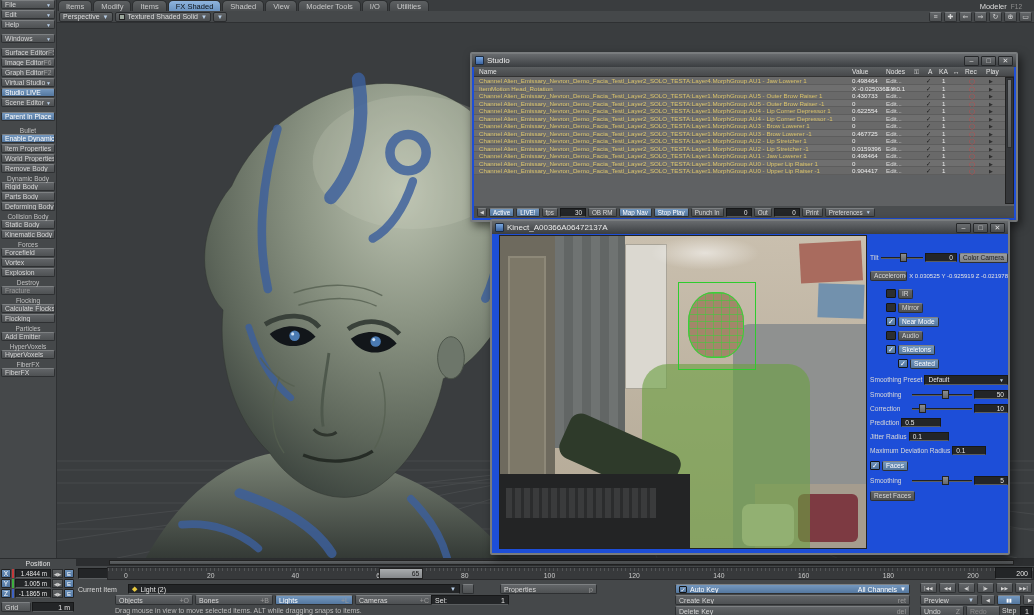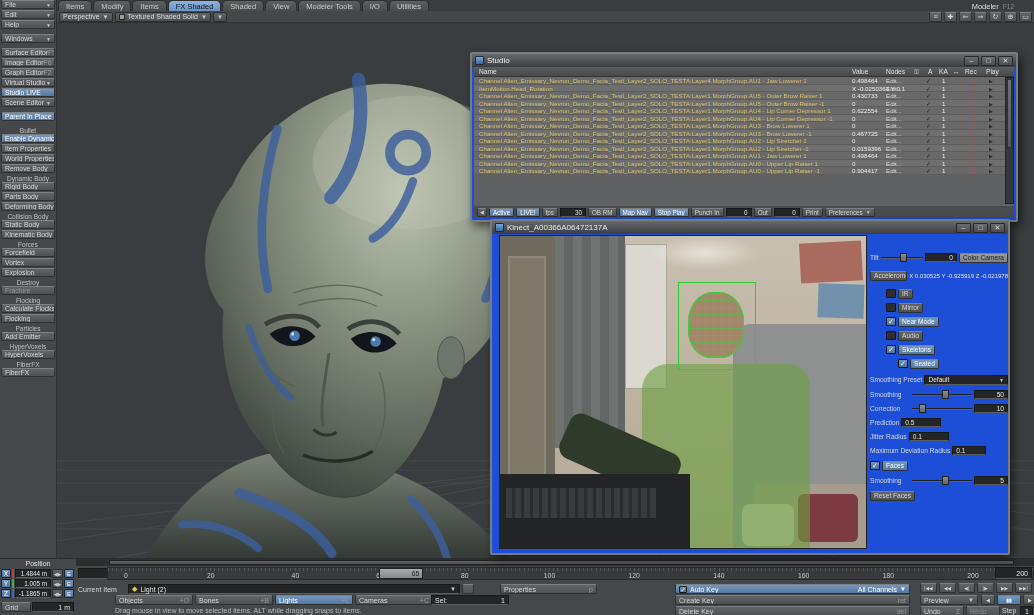--- a/index.html
+++ b/index.html
@@ -73,21 +73,21 @@
         <div class="tab">Items</div>
         <div class="tab">Modify</div>
         <div class="tab">Items</div>
         <div class="tab active">FX Shaded</div>
         <div class="tab">Shaded</div>
         <div class="tab">View</div>
         <div class="tab">Modeler Tools</div>
         <div class="tab">I/O</div>
         <div class="tab">Utilities</div>
       </div>
-    <div style="margin-left:auto;display:flex;align-items:center;gap:4px;padding-right:20px">
+    <div style="margin-left:auto;display:flex;align-items:center;gap:4px;padding-right:12px">
       <span style="color:#ddd;font-size:7.5px">Modeler</span>
       <span style="color:#8f8f8f;font-size:6.5px">F12</span>
     </div>
   </div>
 
   <div id="toolbar2">
     <div class="dd">
       <span>Perspective</span>
       <span class="arr">▼</span>
     </div>

